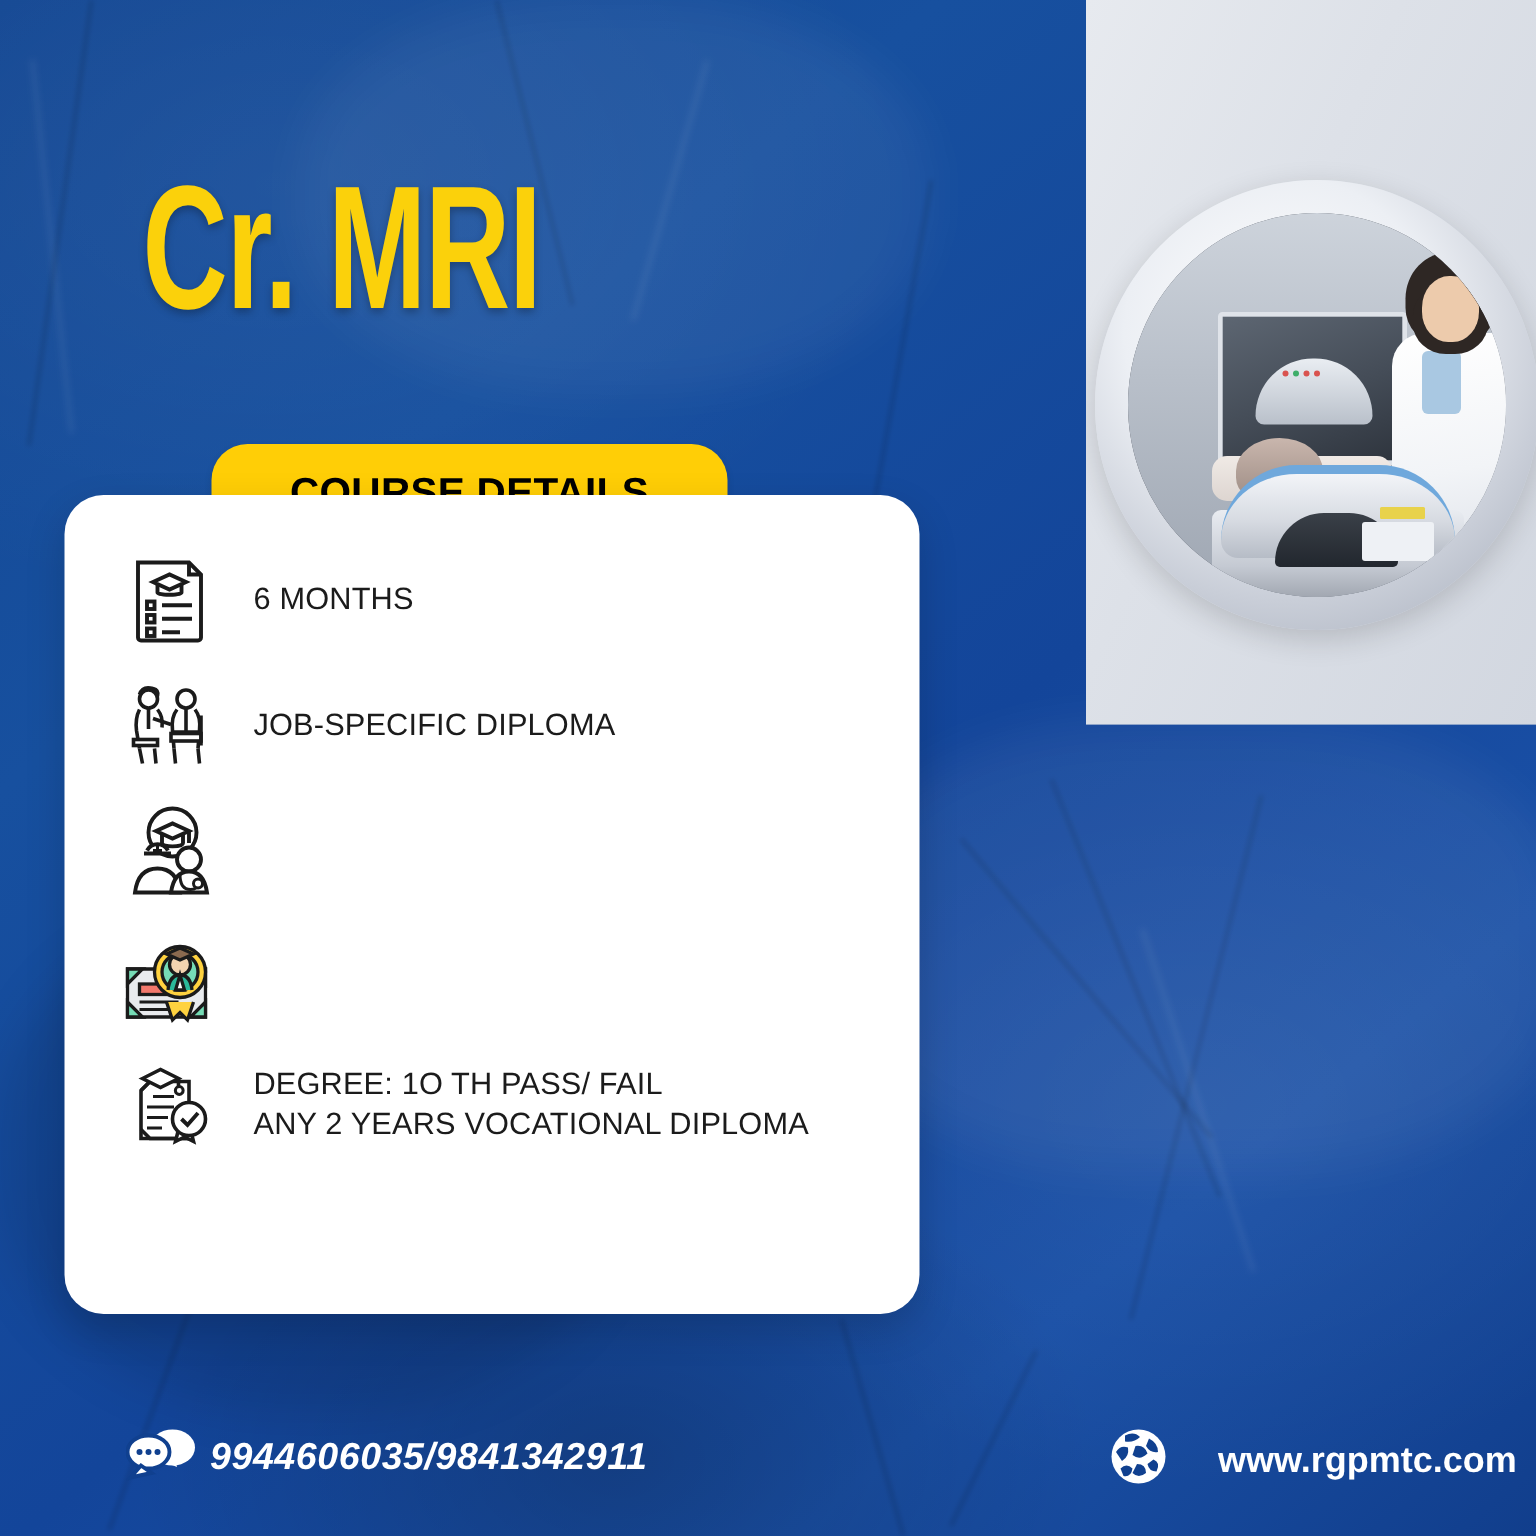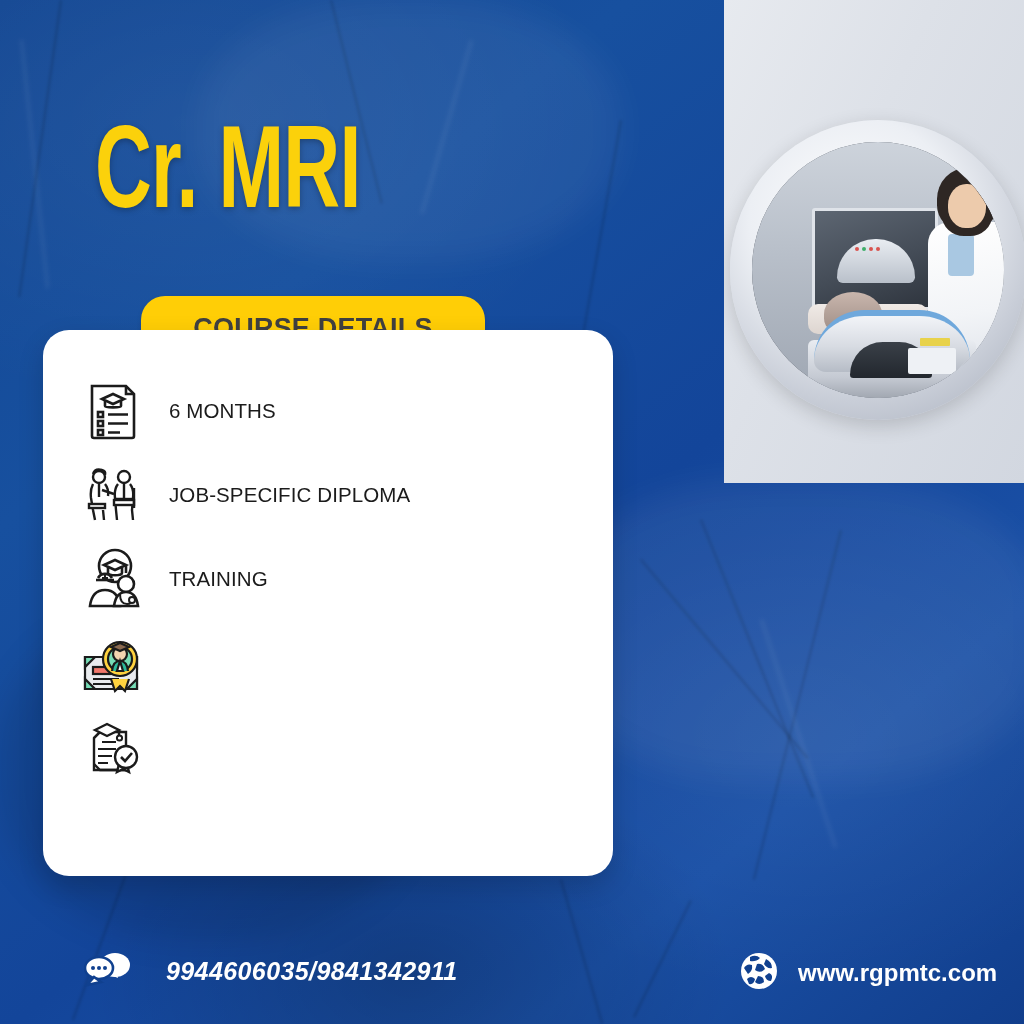--- a/index.html
+++ b/index.html
@@ -143,32 +143,32 @@
 
   
   .badge{
     position:absolute;left:141px;top:296px;
     width:344px;height:64px;
     background:#FFCE06;border-radius:24px;
     display:flex;align-items:center;justify-content:center;
     box-shadow:0 2px 5px rgba(0,0,0,.10);
   }
   .badge span{
-    color:#404040;font-weight:700;font-size:27px;letter-spacing:.2px;
+    color:#000000;font-weight:700;font-size:27px;letter-spacing:.2px;
   }
 
   
   .card{
     position:absolute;left:43px;top:330px;width:570px;height:546px;
     background:#fff;border-radius:26px;
     box-shadow:0 10px 26px rgba(0,0,0,.16);
   }
   .rows{
     position:absolute;left:0;top:0;width:100%;height:100%;
-    padding:39px 0 0 0;box-sizing:border-box;
+    padding:28px 0 0 0;box-sizing:border-box;
   }
   .row{
     display:flex;align-items:center;
     padding:0 20px 0 32px;
     min-height:84px;
   }
   .row .ic{
     width:76px;min-width:76px;height:76px;
     display:flex;align-items:center;justify-content:center;
   }
@@ -177,24 +177,24 @@
     font-size:20.5px;color:#1b1b1b;line-height:1.32;
     letter-spacing:.1px;
   }
   .row .tx .l2{display:block;}
 
   
   .footer{
     position:absolute;left:0;bottom:0;width:1024px;height:90px;
   }
   .f-left{
-    position:absolute;left:84px;top:16px;display:flex;align-items:center;gap:34px;
+    position:absolute;left:84px;top:16px;display:flex;align-items:center;gap:8px;
   }
   .f-right{
-    position:absolute;left:738px;top:16px;display:flex;align-items:center;gap:18px;
+    position:absolute;left:738px;top:16px;display:flex;align-items:center;gap:32px;
   }
   .f-text{
     color:#fff;font-size:25px;font-weight:700;font-style:italic;letter-spacing:.4px;
     white-space:nowrap;
   }
   .f-text.web{font-style:normal;font-weight:700;font-size:24px;letter-spacing:0;}
 </style>
 </head>
 <body>
 
@@ -311,21 +311,20 @@
             <path d="M14 32 h18"></path>
             <path d="M20 30 h6 M23 27 v6" stroke-width="2"></path>
             <path d="M8 58 q2-16 15-16 q13 0 15 16 Z" fill="#fff"></path>
             <circle cx="44" cy="36" r="8" fill="#fff"></circle>
             <path d="M32 58 q2-14 12-14 q10 0 12 14 Z" fill="#fff"></path>
             <path d="M38 46 q0 10 7 10 q5 0 5-5" stroke-width="2"></path>
             <circle cx="50" cy="52" r="3" fill="#fff" stroke-width="2"></circle>
           </svg>
         </div>
         <div class="tx">
-          <span class="l2">TRAINING</span>
         </div>
       </div>
 
       <div class="row">
         <div class="ic">
           <svg width="64" height="64" viewBox="0 0 64 64" fill="none">
             <g stroke="#1b1b1b" stroke-width="2.2">
               <path d="M4 26 h52 v32 H4 Z" fill="#e9ebee"></path>
               <path d="M4 26 h10 l-10 10 Z" fill="#76dcb6"></path>
               <path d="M56 26 h-10 l10 10 Z" fill="#76dcb6"></path>
@@ -354,20 +353,24 @@
             <path d="M12 22 l6-6"></path>
             <path d="M12 48 l6 6 h26"></path>
             <path d="M13 14 l12-6 12 6 -12 6 Z" fill="#fff"></path>
             <path d="M37 14 v7"></path>
             <circle cx="37.5" cy="22" r="2.6" fill="#fff" stroke-width="2"></circle>
             <path d="M20 26 h14 M16 33 h18 M16 40 h14 M16 47 h10" stroke-width="2"></path>
             <path d="M38 44 l-3 12 6-3 6 3 -3 -12 Z" fill="#fff"></path>
             <circle cx="44" cy="41" r="11" fill="#fff"></circle>
             <path d="M39 41 l4 4 7-8" stroke-width="2.6"></path>
           </svg>
+        </div>
+        <div class="tx">
+          <span>DEGREE: 1O TH PASS/ FAIL</span>
+          <span class="l2">ANY 2 YEARS VOCATIONAL DIPLOMA</span>
         </div>
       </div>
 
     </div>
   </div>
 
   <div class="footer">
     <div class="f-left">
       <span>
         <svg width="48" height="38" viewBox="0 0 48 38">

